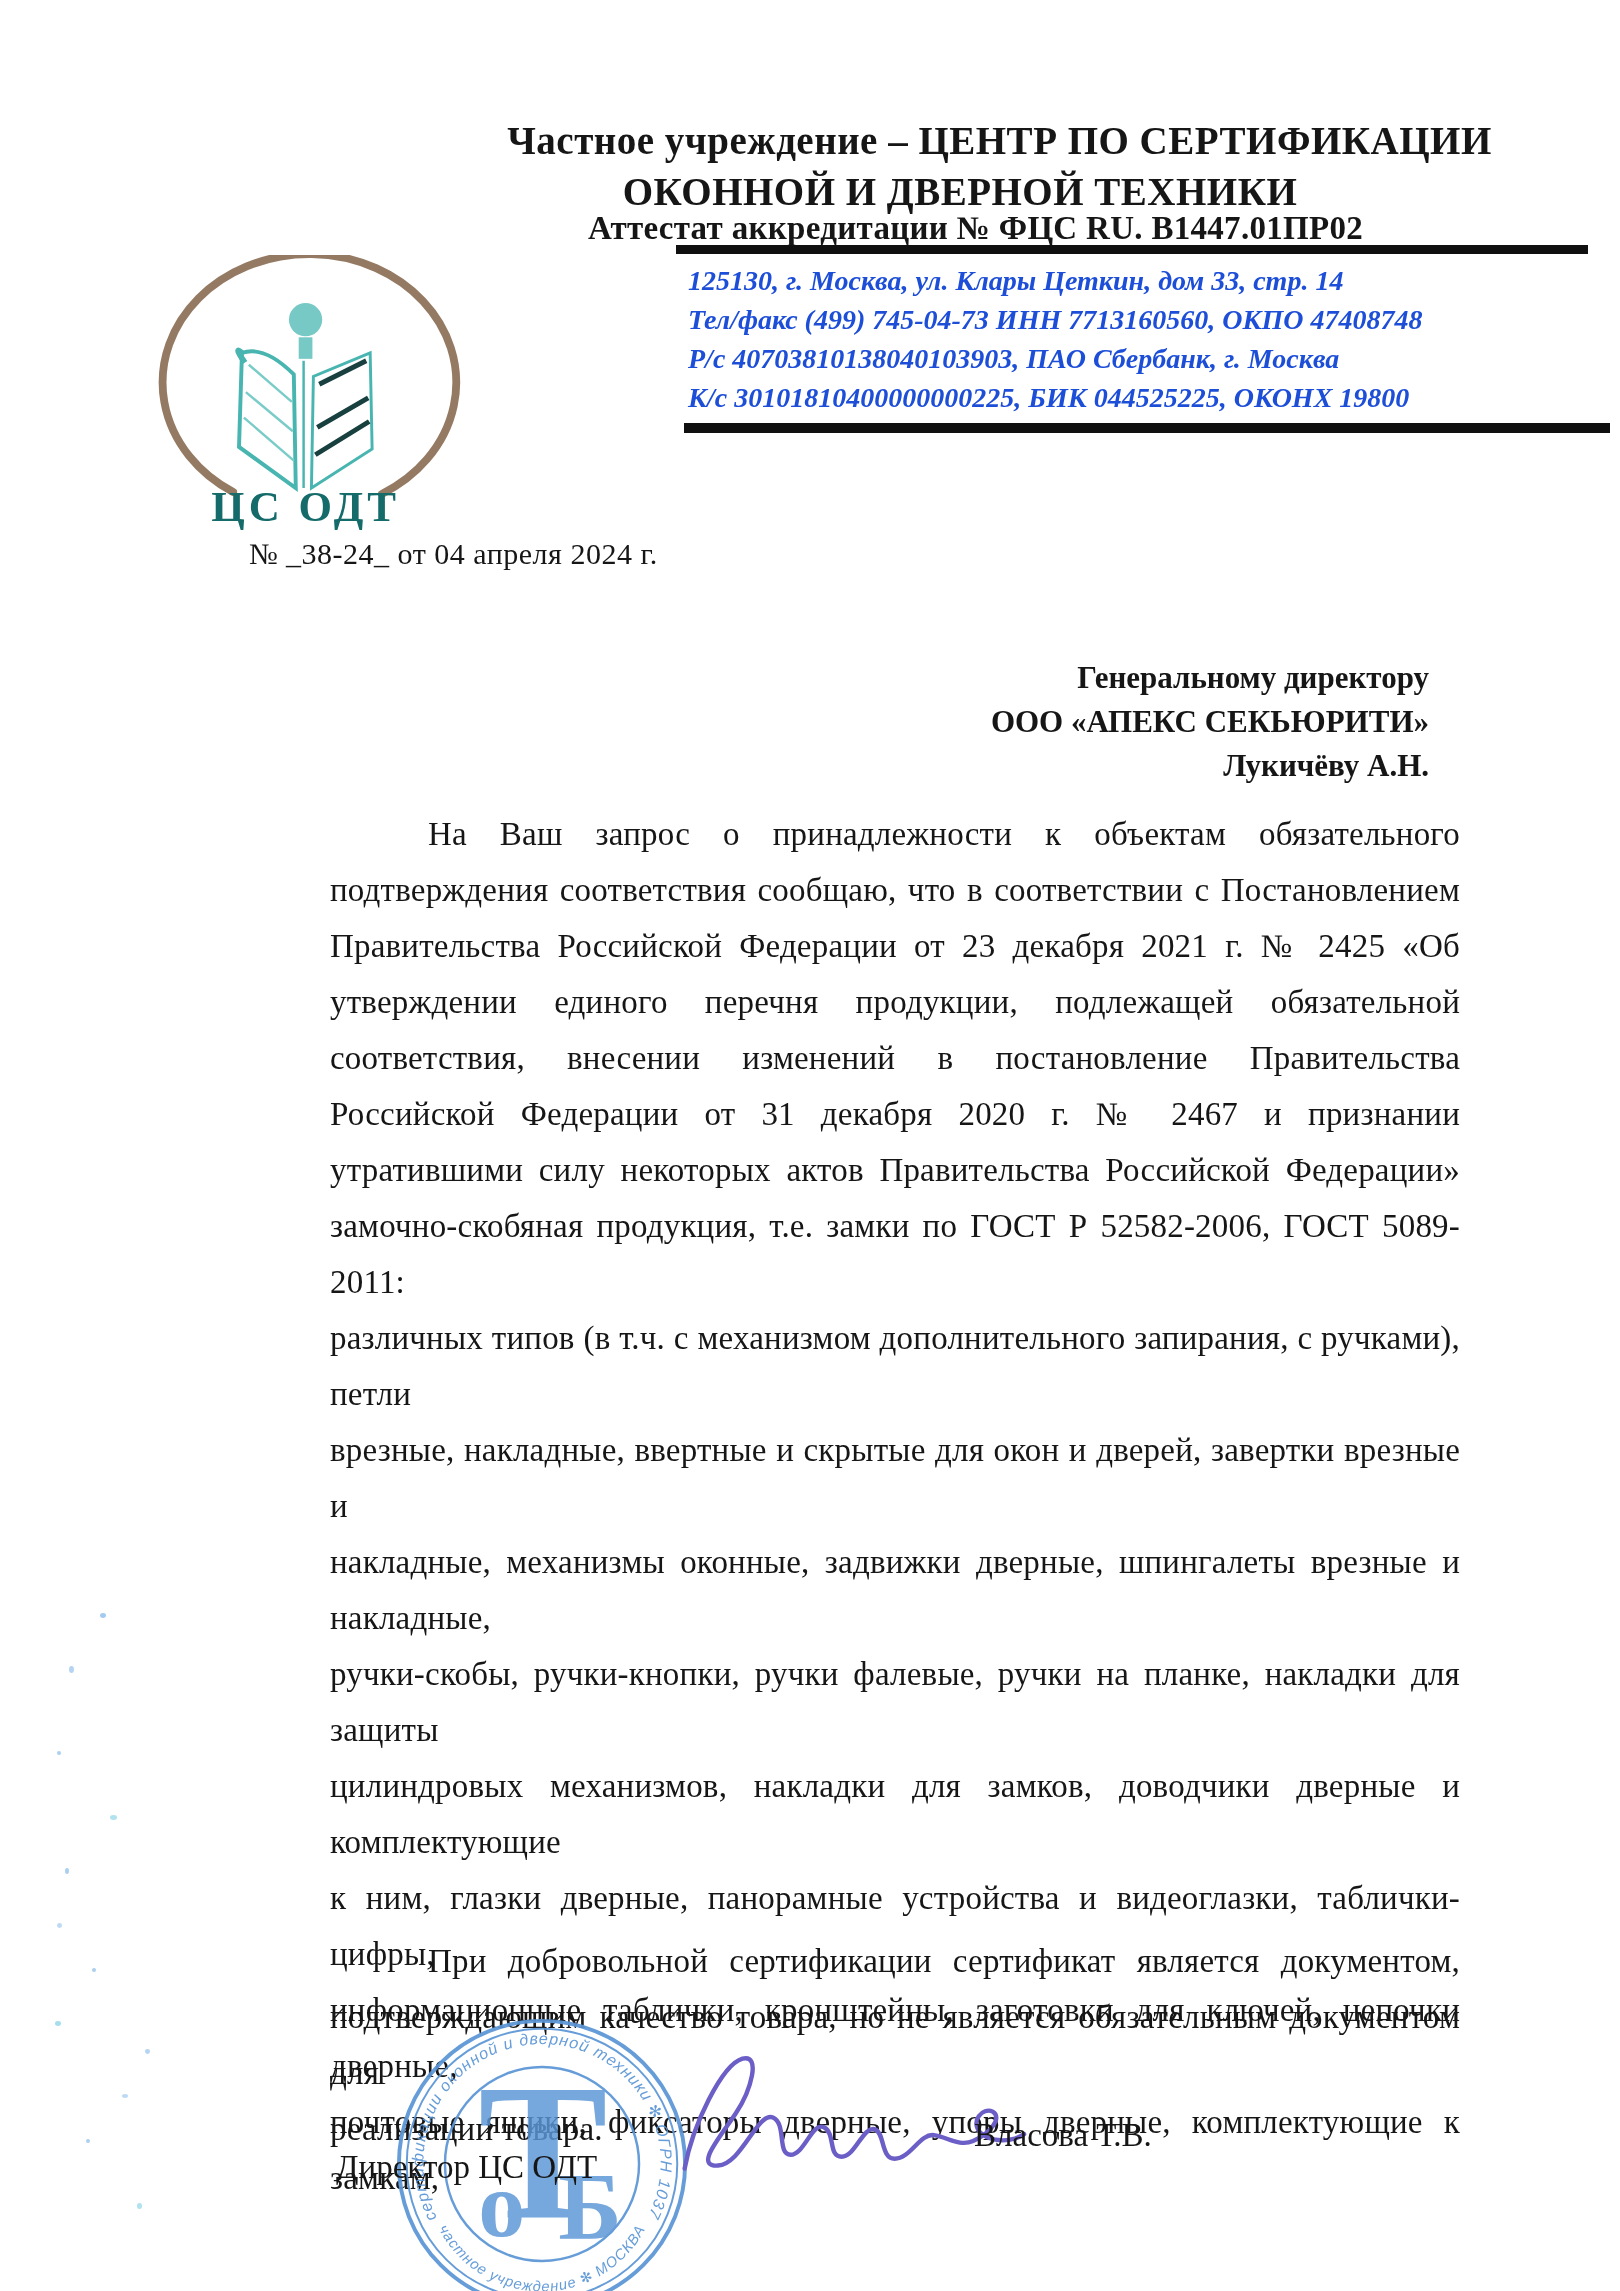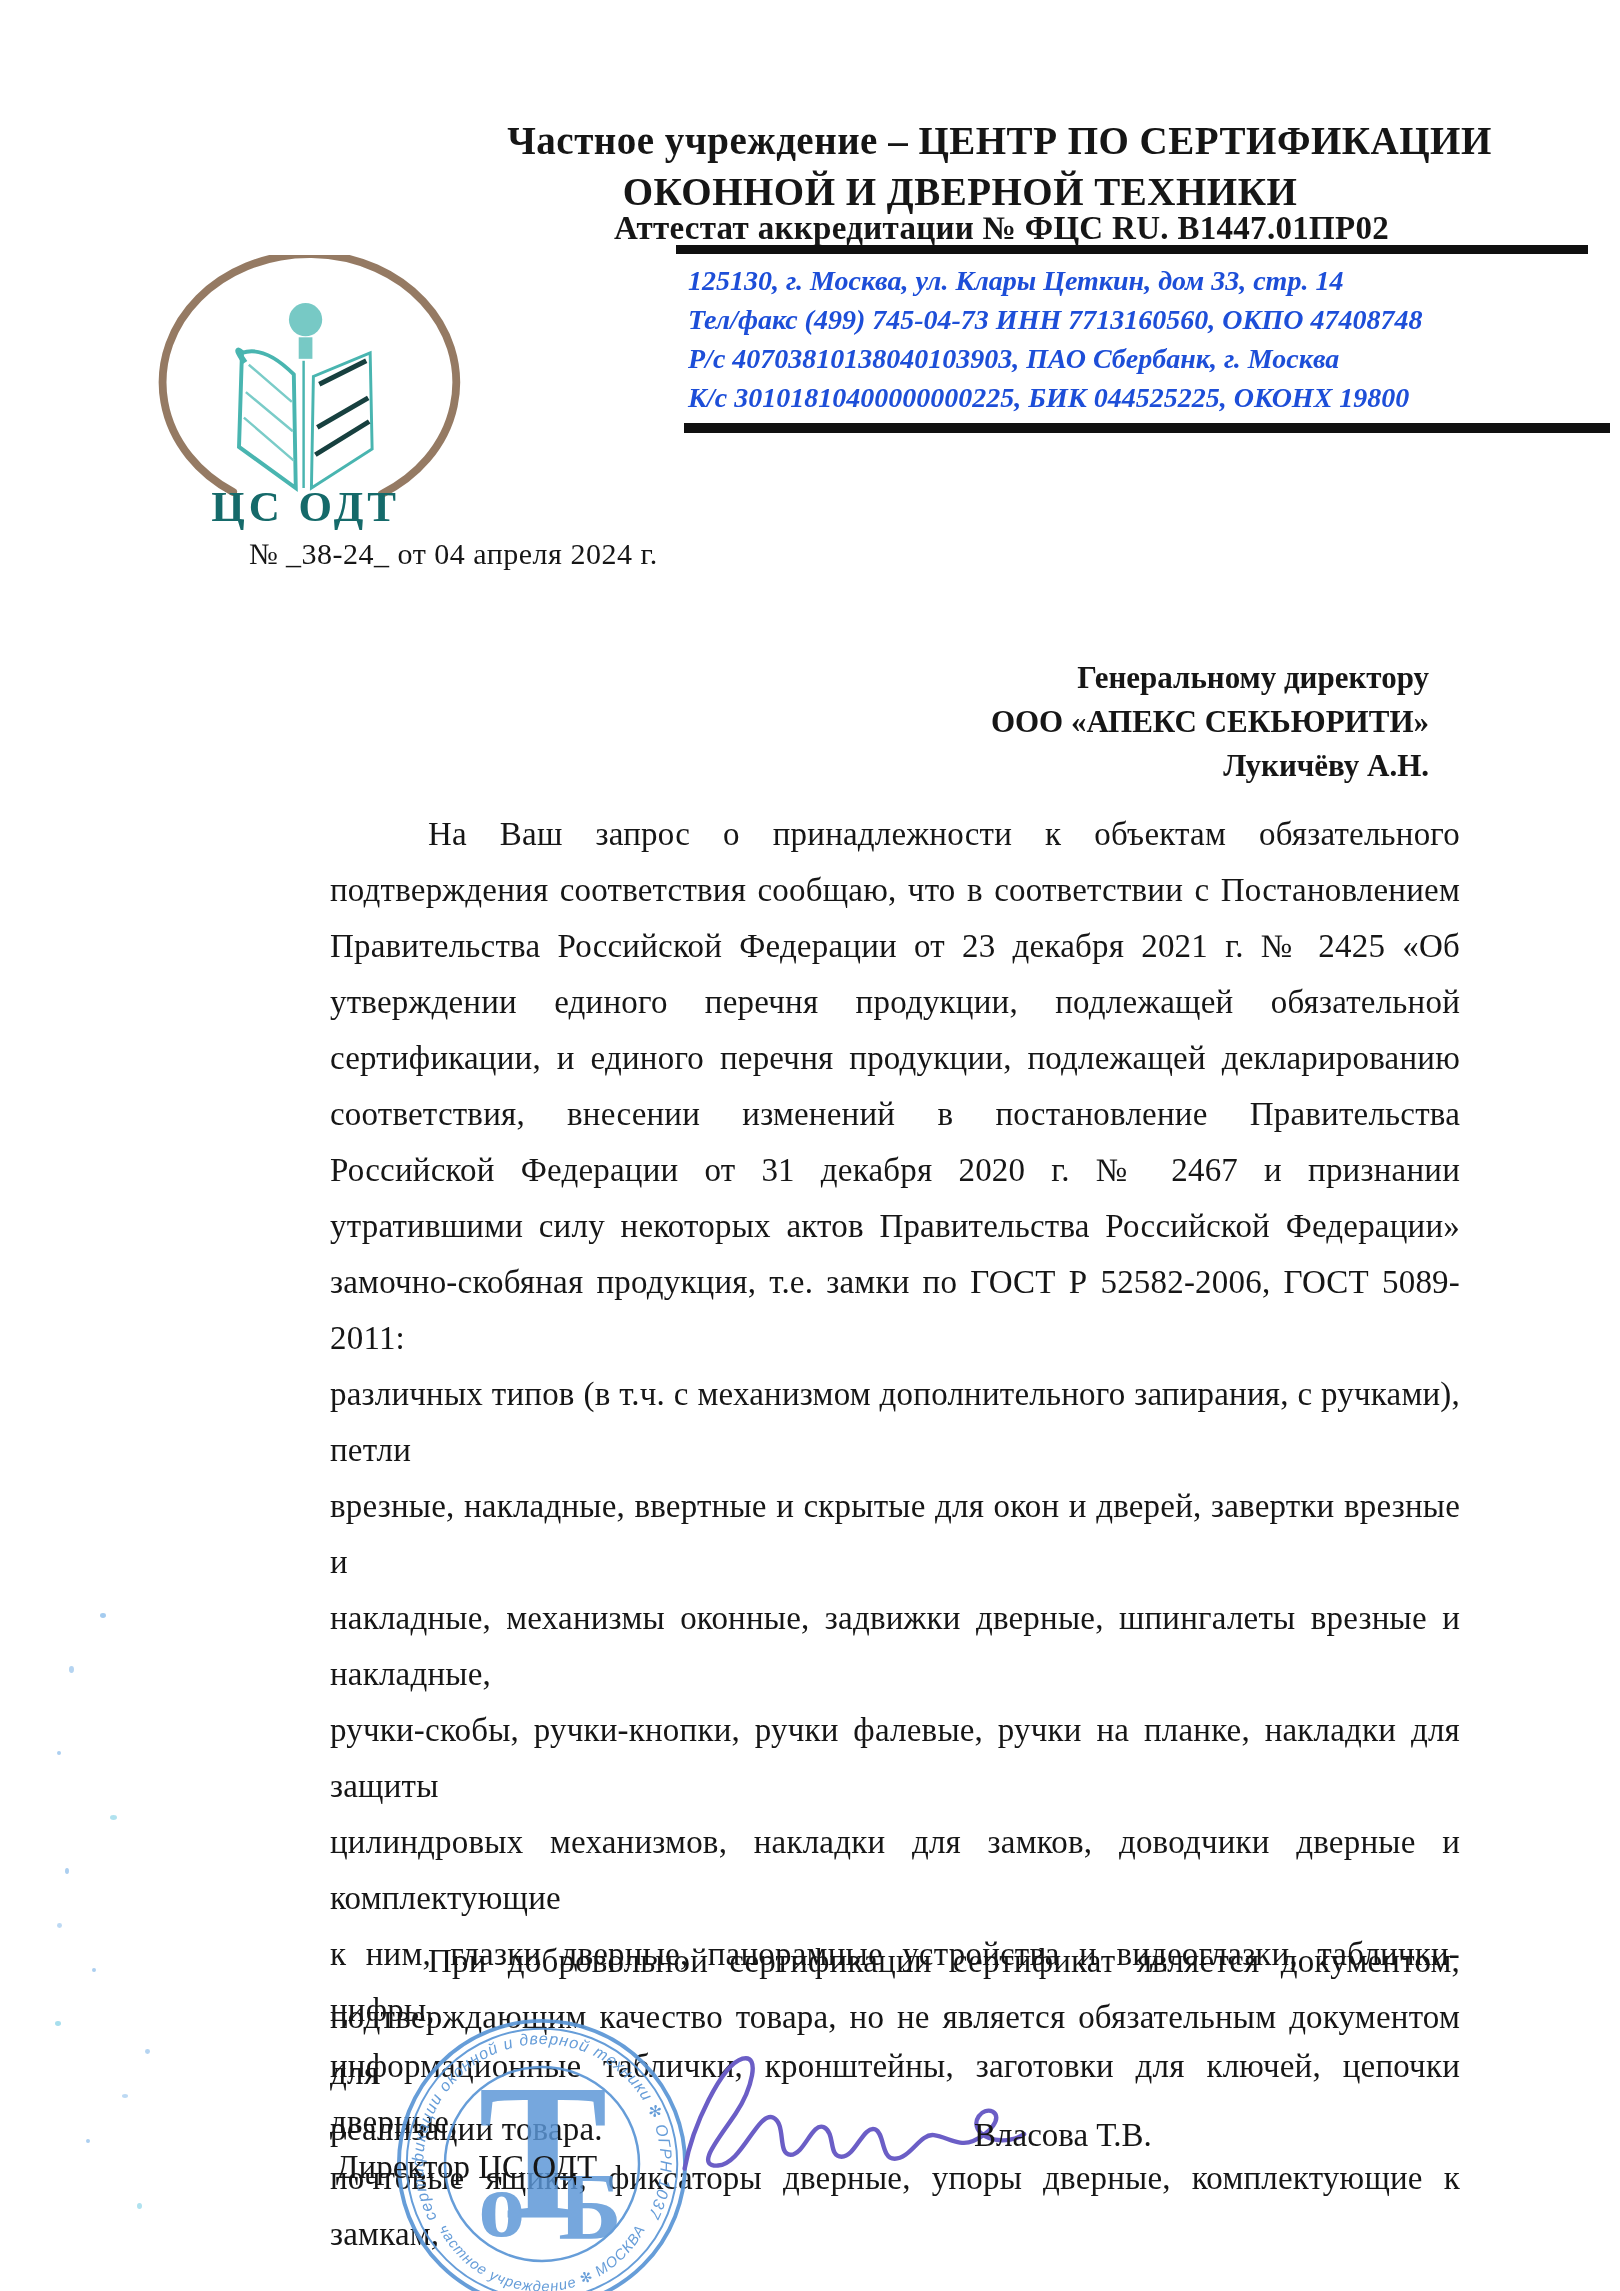--- a/index.html
+++ b/index.html
@@ -9,21 +9,21 @@
     margin:0 auto;
     background:#ffffff;
     overflow:hidden;
     font-family:"Liberation Serif","DejaVu Serif",serif;
     color:#161616;
   }
   .abs{position:absolute;}
   
   .hdr1{left:470px;top:118px;width:1059px;text-align:center;font-size:39px;font-weight:bold;letter-spacing:0.5px;}
   .hdr2{left:470px;top:169px;width:980px;text-align:center;font-size:39px;font-weight:bold;letter-spacing:0.5px;}
-  .hdr3{left:472px;top:210px;width:1059px;text-align:center;font-size:33px;font-weight:600;letter-spacing:0.3px;}
+  .hdr3{left:446px;top:210px;width:1059px;text-align:center;font-size:33px;font-weight:600;letter-spacing:0.3px;}
   .rule{background:#101010;}
   .rule1{left:676px;top:245px;width:912px;height:8.8px;}
   .rule2{left:684px;top:423px;width:926px;height:9.8px;}
   .addr{left:688px;top:261px;width:765px;font-style:italic;font-weight:600;font-size:28px;line-height:39px;color:#1d4ed8;}
   
   .refline{left:249px;top:537px;font-size:30px;letter-spacing:0.5px;}
   
   .addressee{right:191px;top:629px;width:549px;text-align:right;font-weight:bold;font-size:31px;line-height:44px;margin-top:27px;}
   
   .body1{left:330px;top:806px;width:1130px;font-size:33px;line-height:56px;letter-spacing:0.2px;}
@@ -78,21 +78,20 @@
       <div class="tline first">Генеральному директору</div>
       <div class="tline">ООО «АПЕКС  СЕКЬЮРИТИ»</div>
       <div class="tline last">Лукичёву А.Н.</div>
     </div>
 
   <div class="abs body1 jpara">
       <div class="tline first">На Ваш запрос о принадлежности к объектам обязательного</div>
       <div class="tline">подтверждения соответствия сообщаю, что в соответствии с Постановлением</div>
       <div class="tline">Правительства  Российской Федерации от 23 декабря 2021 г. № 2425  «Об</div>
       <div class="tline">утверждении единого перечня продукции, подлежащей обязательной</div>
-      <div class="tline">сертификации, и единого перечня продукции, подлежащей декларированию</div>
       <div class="tline">соответствия, внесении изменений в постановление Правительства</div>
       <div class="tline">Российской Федерации от 31 декабря 2020 г. № 2467 и  признании</div>
       <div class="tline">утратившими силу некоторых актов Правительства Российской Федерации»</div>
       <div class="tline">замочно-скобяная продукция, т.е. замки по ГОСТ Р 52582-2006, ГОСТ 5089-2011:</div>
       <div class="tline">различных типов (в т.ч. с механизмом дополнительного запирания, с ручками), петли</div>
       <div class="tline">врезные, накладные, ввертные и скрытые для окон и дверей, завертки врезные и</div>
       <div class="tline">накладные, механизмы оконные, задвижки дверные, шпингалеты врезные и накладные,</div>
       <div class="tline">ручки-скобы, ручки-кнопки, ручки фалевые, ручки на планке, накладки для защиты</div>
       <div class="tline">цилиндровых механизмов, накладки для замков, доводчики дверные и комплектующие</div>
       <div class="tline">к ним, глазки дверные, панорамные устройства и видеоглазки, таблички-цифры,</div>

